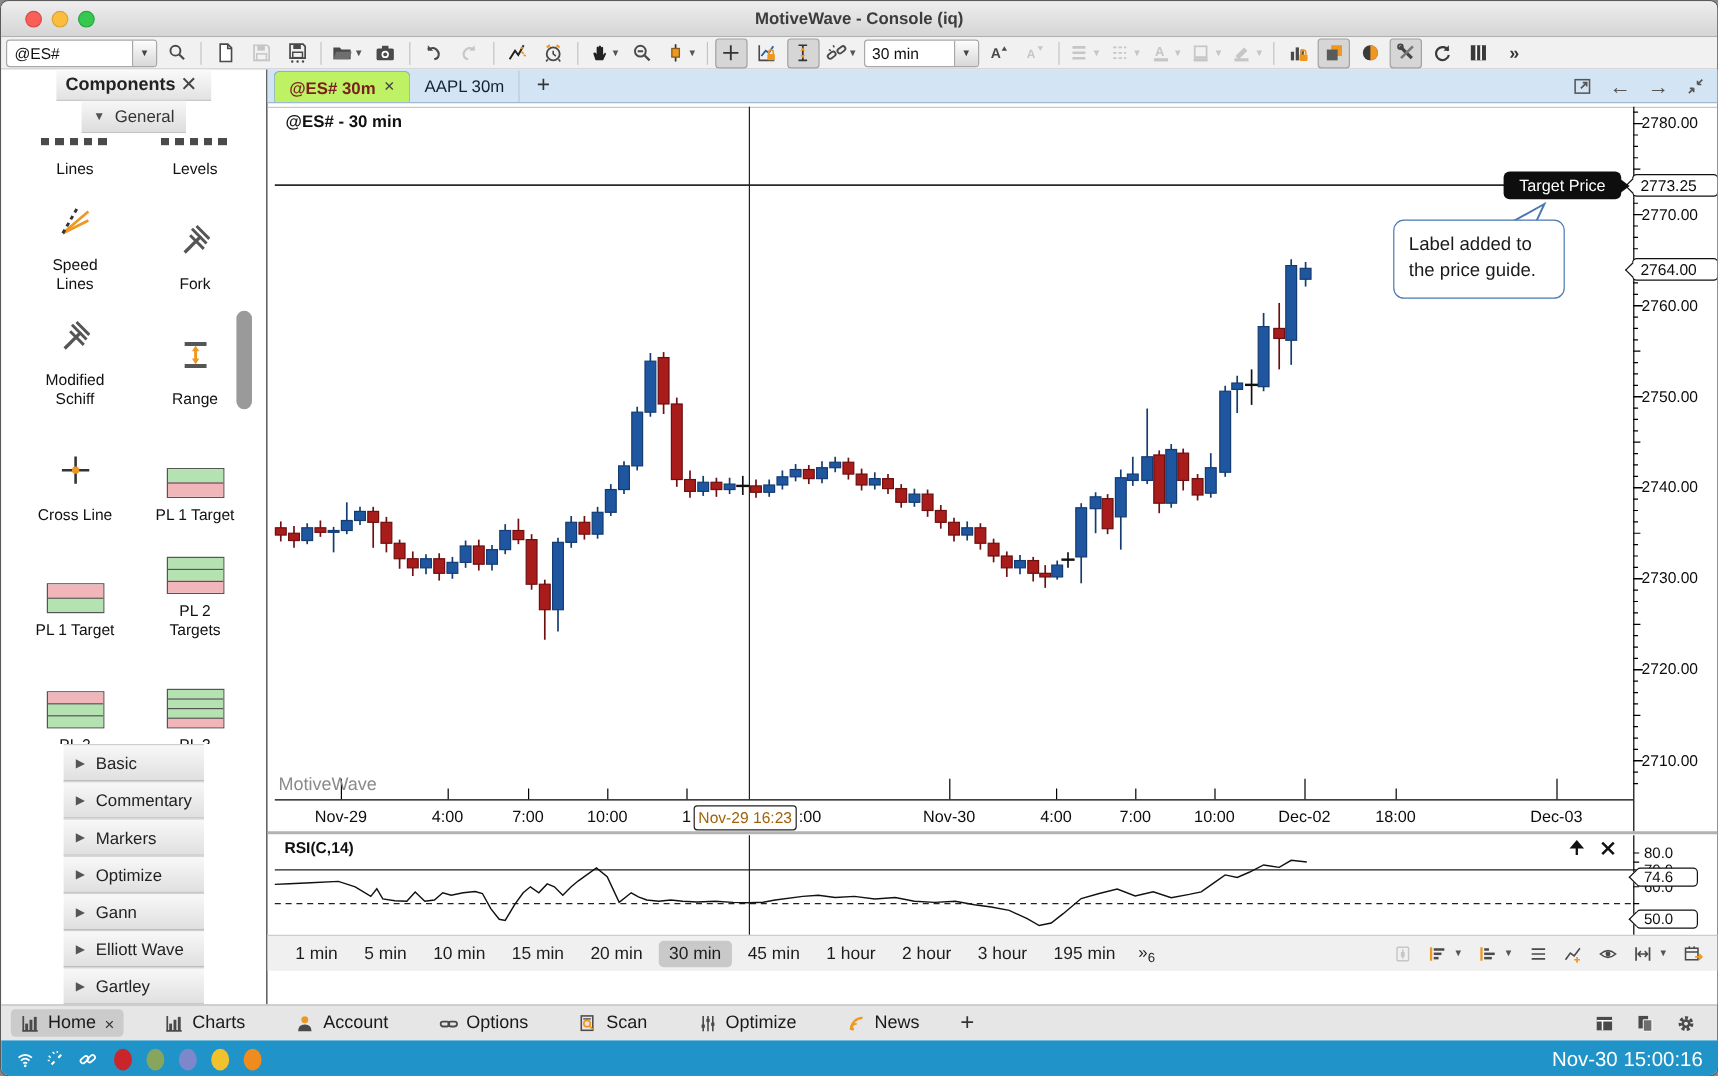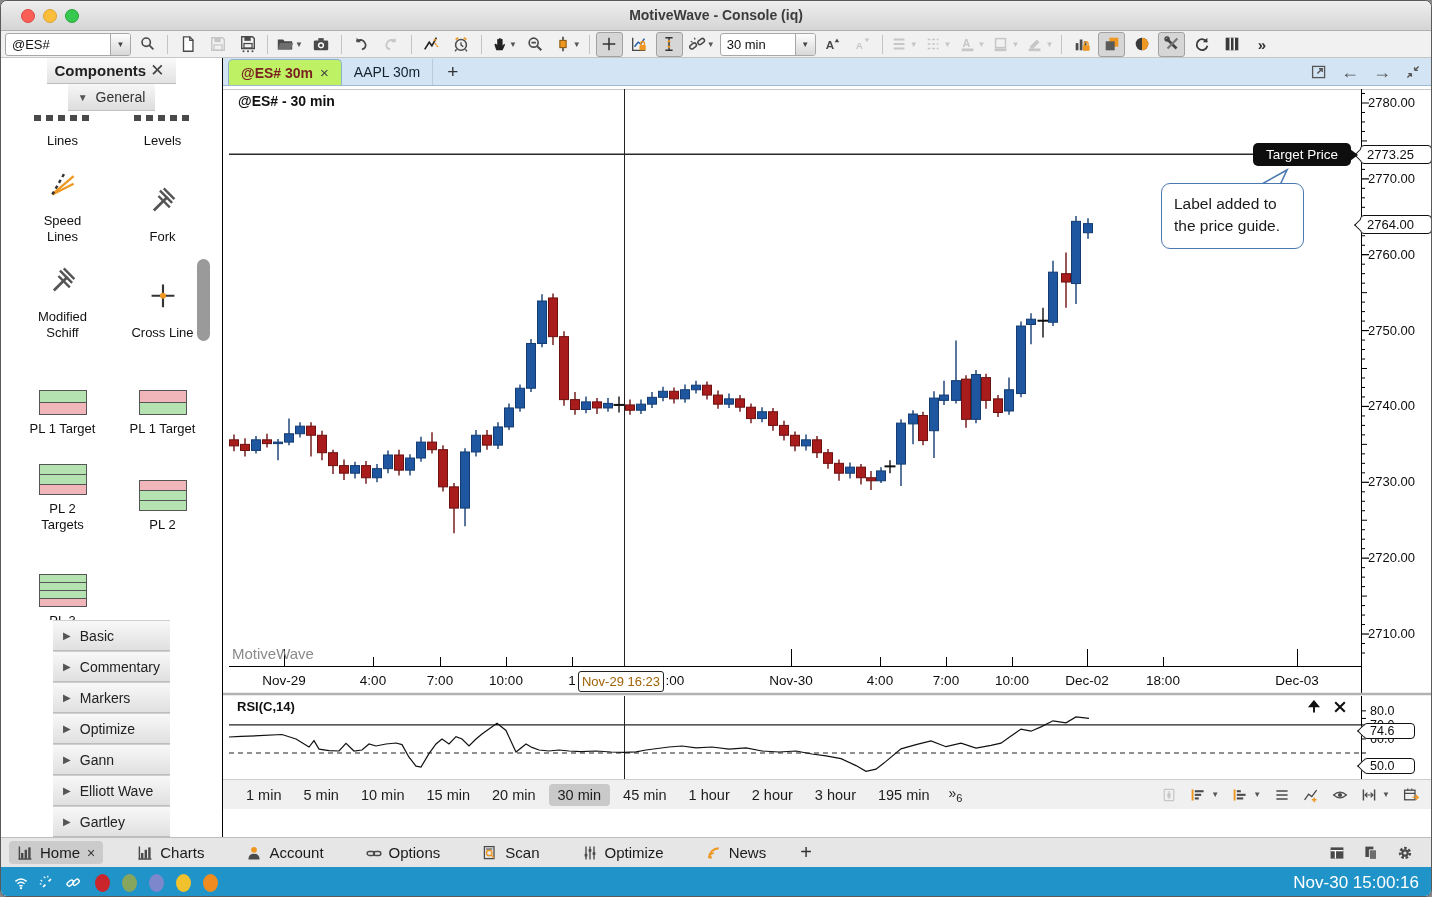--- a/index.html
+++ b/index.html
@@ -394,20 +394,30 @@
             <div class="lbl">Fork</div>
           </div>
           <div class="sb-item">
             <div class="icn" style="transform:scale(1.9);transform-origin:bottom center;margin-bottom:14px;">
               <svg class="ic16" viewBox="0 0 20 20">
                 <path d="M4 17 L13 8" stroke="#555" stroke-width="1.8"></path>
                 <path d="M8 4 L16 12 M10.5 2.5 L17.5 9.5 M7 7.5 L14.5 15" stroke="#555" stroke-width="1.6"></path>
               </svg>
             </div>
             <div class="lbl">Modified<br>Schiff</div>
+          </div>
+          <div class="sb-item">
+            <div class="icn" style="transform:scale(1.9);transform-origin:bottom center;margin-bottom:14px;">
+              <svg class="ic16" viewBox="0 0 20 20">
+                <path d="M4 4h12 M4 16h12" stroke="#555" stroke-width="2.2"></path>
+                <path d="M10 6.5v7" stroke="#ee9822" stroke-width="1.6"></path>
+                <path d="M10 4.8 L8 8h4z M10 15.2 L8 12h4z" fill="#ee9822"></path>
+              </svg>
+            </div>
+            <div class="lbl">Range</div>
           </div>
           <div class="sb-item">
             <div class="icn" style="transform:scale(1.9);transform-origin:bottom center;margin-bottom:14px;">
               <svg class="ic16" viewBox="0 0 20 20">
                 <path d="M10 2.5v15 M2.5 10h15" stroke="#333" stroke-width="1.4"></path>
                 <circle cx="10" cy="10" r="2" fill="#ee9822"></circle>
               </svg>
             </div>
             <div class="lbl">Cross Line</div>
           </div>

